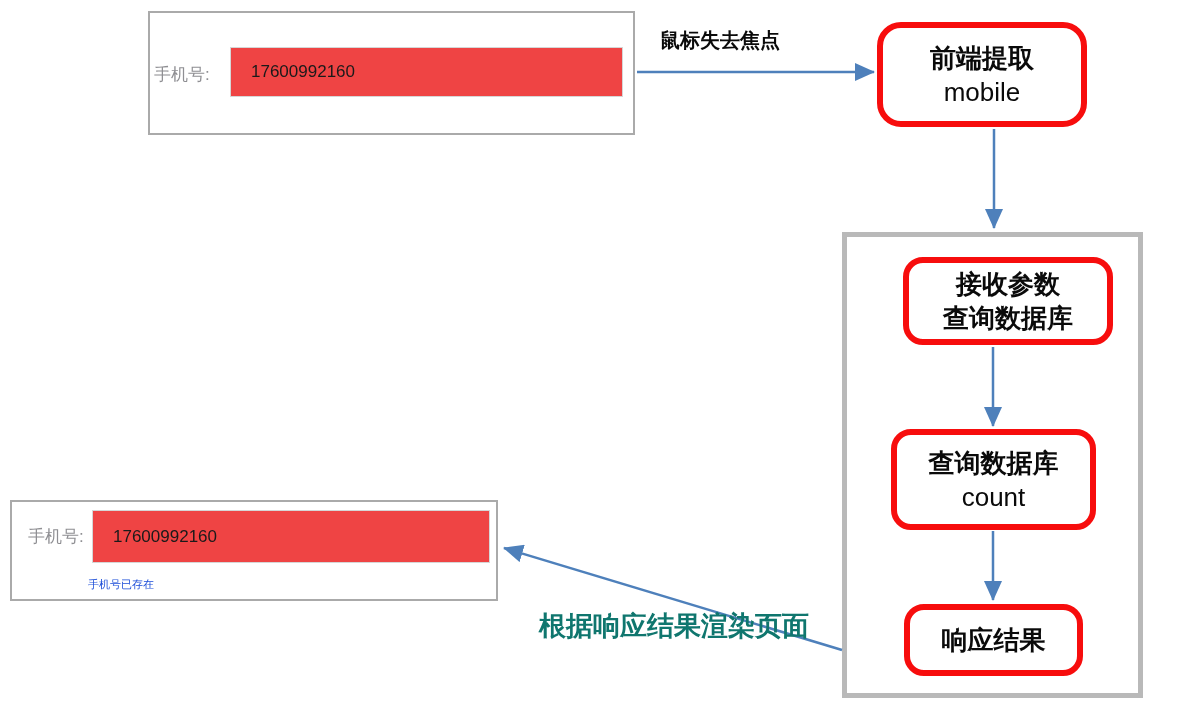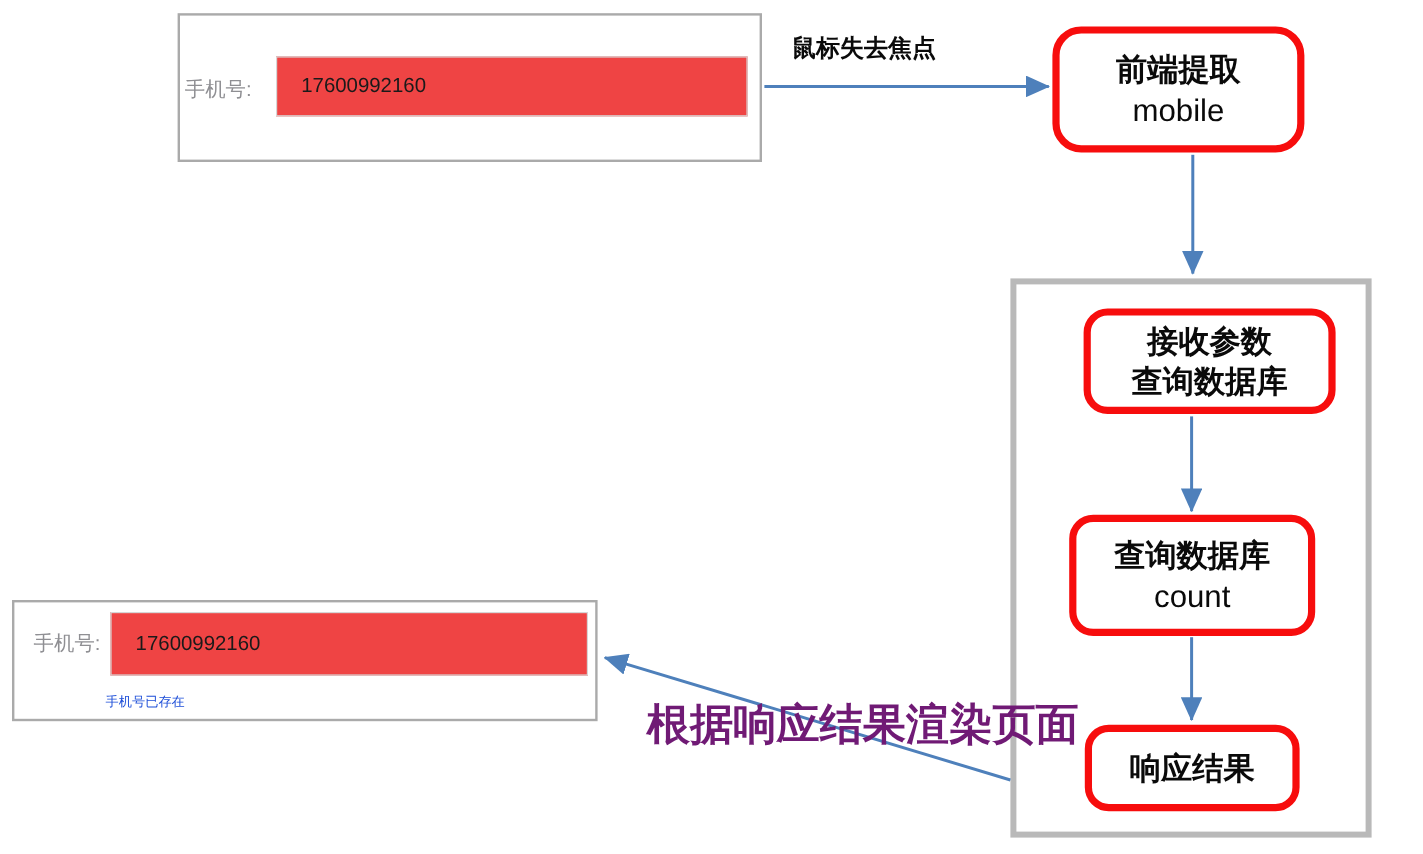--- a/index.html
+++ b/index.html
@@ -37,21 +37,21 @@
   .server-box{position:absolute;left:842px;top:232px;width:301px;height:466px;
               box-sizing:border-box;border:5px solid #b9b9b9;background:#ffffff;}
 
   
   .arrows{position:absolute;left:0;top:0;width:1186px;height:712px;pointer-events:none;}
 
   
   .edge-label{position:absolute;white-space:nowrap;color:#0a0a0a;font-weight:600;}
   .edge-label.blur{left:660px;top:27px;font-size:20px;}
   .edge-label.ajax{left:1016px;top:157px;font-size:26px;}
-  .edge-label.render{left:539px;top:580px;font-size:36px;color:#701a75;}
+  .edge-label.render{left:539px;top:608px;font-size:27px;color:#0f766e;}
 </style>
 </head>
 <body>
 
 <div class="stage">
 
   <div class="form-card top">
     <span class="field-label">手机号:</span>
     <input class="phone-input" type="text" readonly="" value="17600992160" style="">
   </div>

